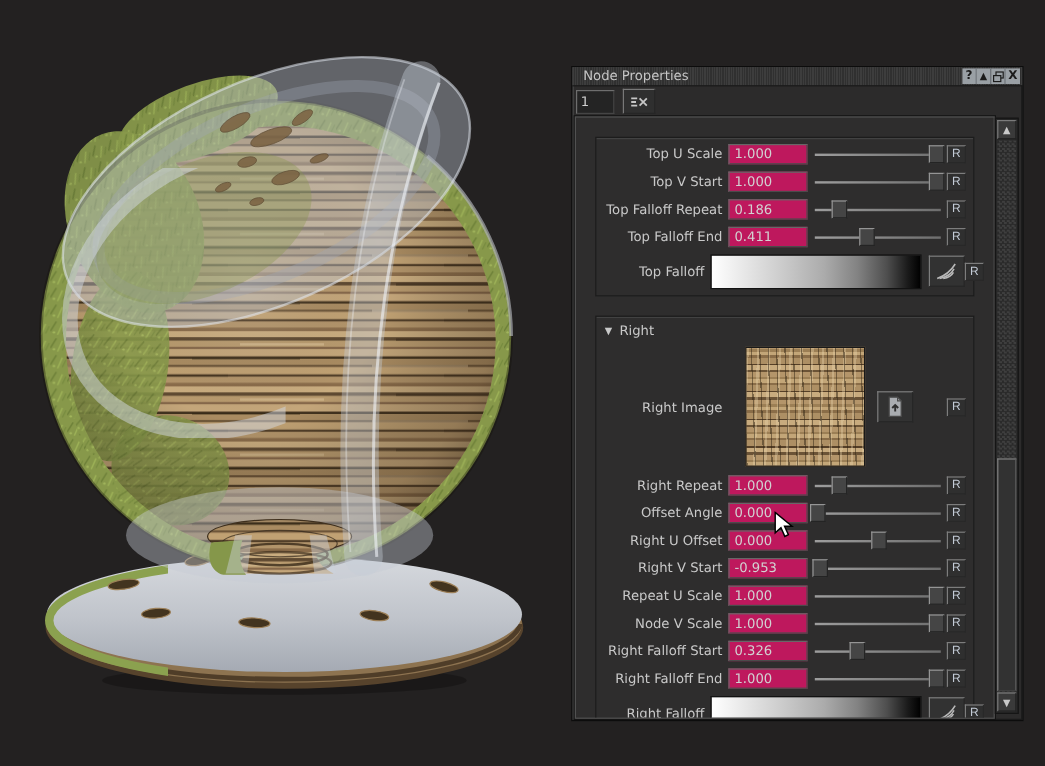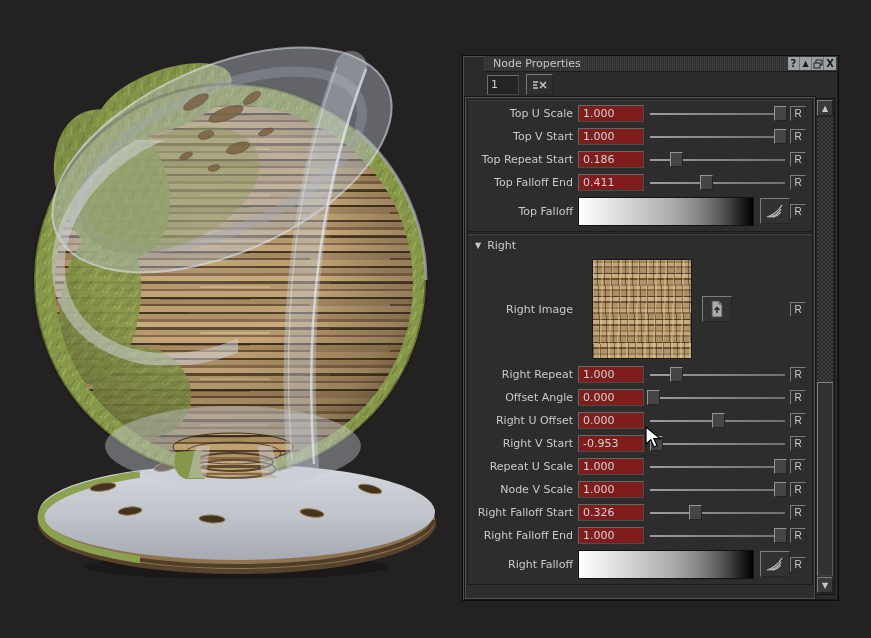--- a/index.html
+++ b/index.html
@@ -9,25 +9,24 @@
     font-family: "DejaVu Sans", sans-serif;
     position: relative;
     overflow: hidden;
   }
 
   
   #viewport { position: absolute; left: 0; top: 0; }
 
   
   .panel {
-    position: absolute; left: 462px; top: 55px; width: 377px; height: 546px;
+    position: absolute; left: 476px; top: 55px; width: 377px; height: 546px;
     background: #2c2b2b;
     border: 1px solid #0c0c0c;
     box-shadow: inset 1px 1px 0 #4e4e4e, inset -1px -1px 0 #1a1a1a;
-    padding-left: 21px;
   }
   .titlebar {
     height: 16px; display: flex; align-items: center; position: relative;
     background: repeating-linear-gradient(90deg, #3d3d3d 0 1px, #303030 1px 2px);
     border-bottom: 1px solid #1b1b1b; padding-left: 9px;
   }
   .titlebar-title { font-size: 11px; color: #c6c6c6; line-height: 14px; white-space: nowrap; }
   .titlebar-icons { position: absolute; right: 2px; top: 1px; display: flex; }
   .tb-icon {
     width: 12px; height: 13px; background: #9aa0a5; color: #1b1b1b;
@@ -49,30 +48,30 @@
     border: 1px solid; border-color: #787878 #262626 #262626 #787878;
   }
 
   .content {
     position: absolute; left: 2px; top: 41px; width: 350px; height: 502px;
     background: #2e2d2d; border: 1px solid #515151;
     box-shadow: 0 0 0 1px #141414; overflow: hidden;
   }
   .group {
     border: 1px solid #1c1c1c; box-shadow: inset 0 1px 0 #424242;
-    margin: 1px; padding: 2px 0 3px;
+    margin: 16px; padding: 2px 0 3px;
   }
 
   .row { display: flex; align-items: center; height: 23px; padding-right: 6px; }
   .row-label {
     width: 110px; text-align: right; font-size: 11px; color: #c9c9c9;
     padding-right: 5px; white-space: nowrap; flex: none;
   }
   .val-input {
-    width: 66px; height: 17px; flex: none; background: #7f1d1d; color: #d2d2d2;
+    width: 66px; height: 17px; flex: none; background: #be185d; color: #d2d2d2;
     border: 1px solid #676767; border-bottom-color: #4b4b4b; border-right-color: #4b4b4b;
     font-size: 11px; font-family: "DejaVu Sans", sans-serif; padding: 0 4px; outline: none;
   }
   .slider { flex: 1; position: relative; height: 17px; margin: 0 5px 0 6px; }
   .slider-track {
     position: absolute; left: 0; right: 0; top: 8px; height: 2px;
     background: linear-gradient(90deg, #9d9d9d, #6e6e6e);
   }
   .slider-handle {
     position: absolute; top: 1px; width: 13px; height: 15px; background: #454545;
@@ -314,21 +313,21 @@
           <div class="row">
             <span class="row-label">Top V Start</span>
             <input class="val-input" readonly="" value="1.000" style="">
             <div class="slider">
               <div class="slider-track"></div>
               <div class="slider-handle" style="left: 97%;"></div>
             </div>
             <button class="reset-btn">R</button>
           </div>
           <div class="row">
-            <span class="row-label">Top Repeat Start</span>
+            <span class="row-label">Top Falloff Repeat</span>
             <input class="val-input" readonly="" value="0.186" style="">
             <div class="slider">
               <div class="slider-track"></div>
               <div class="slider-handle" style="left: 20%;"></div>
             </div>
             <button class="reset-btn">R</button>
           </div>
           <div class="row">
             <span class="row-label">Top Falloff End</span>
             <input class="val-input" readonly="" value="0.411" style="">

